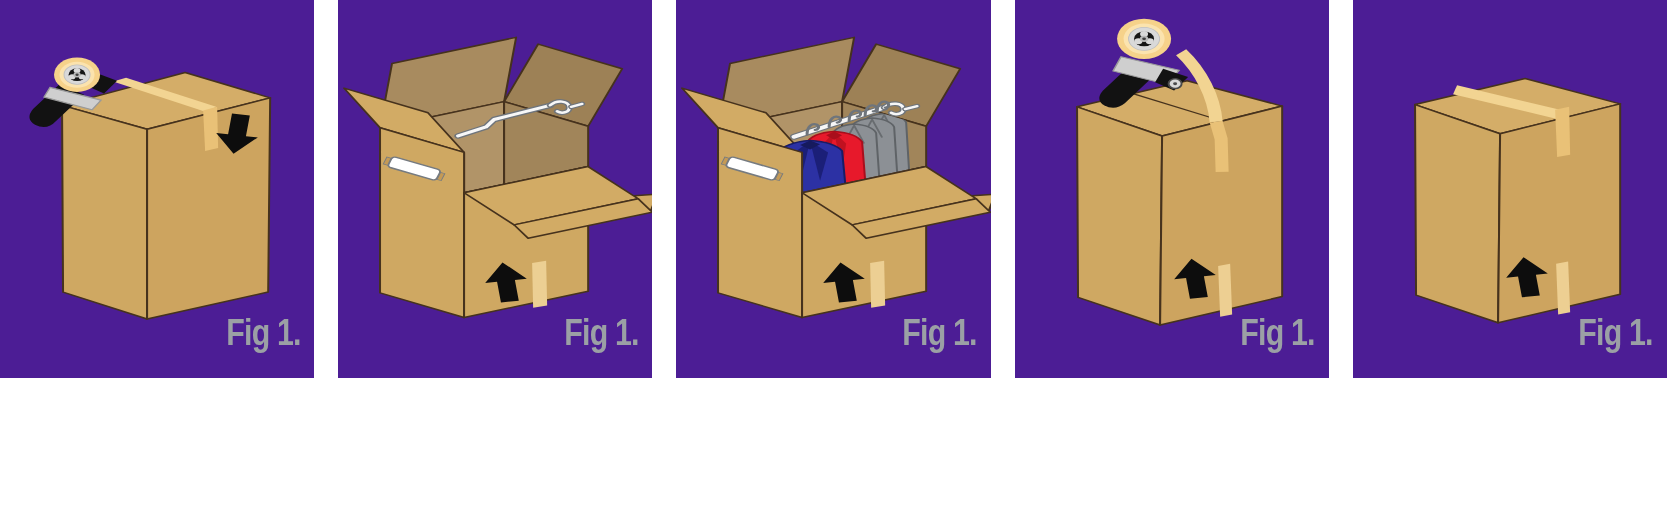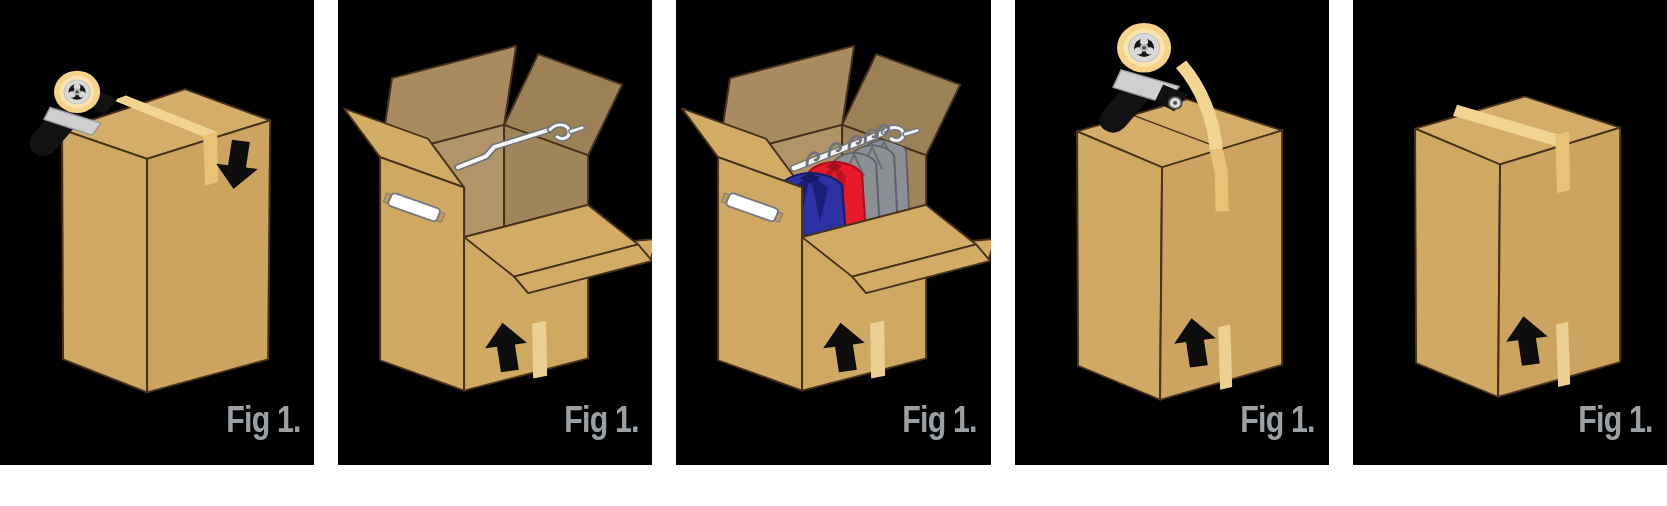--- a/index.html
+++ b/index.html
@@ -2,21 +2,21 @@
 <html><head>
 <meta charset="utf-8">
 <style>
   html,body{margin:0;padding:0;background:#ffffff;}
   .stage{
     width:1667px;height:506px;background:#ffffff;
     display:flex;gap:24px;overflow:hidden;
     font-family:"Liberation Sans",sans-serif;
   }
   .panel{
-    flex:1 1 0;position:relative;background:#000000;height:465px;overflow:hidden;
+    flex:1 1 0;position:relative;background:#4c1d95;height:378px;overflow:hidden;
   }
   .panel svg{position:absolute;inset:0;width:100%;height:100%;display:block;}
   .fig-caption{
     position:absolute;right:14px;bottom:24px;
     font-weight:700;font-size:37px;letter-spacing:-1px;
     color:#9ba0a5;
     transform:scaleX(0.82);transform-origin:100% 100%;
     white-space:nowrap;user-select:none;
   }
 </style>

